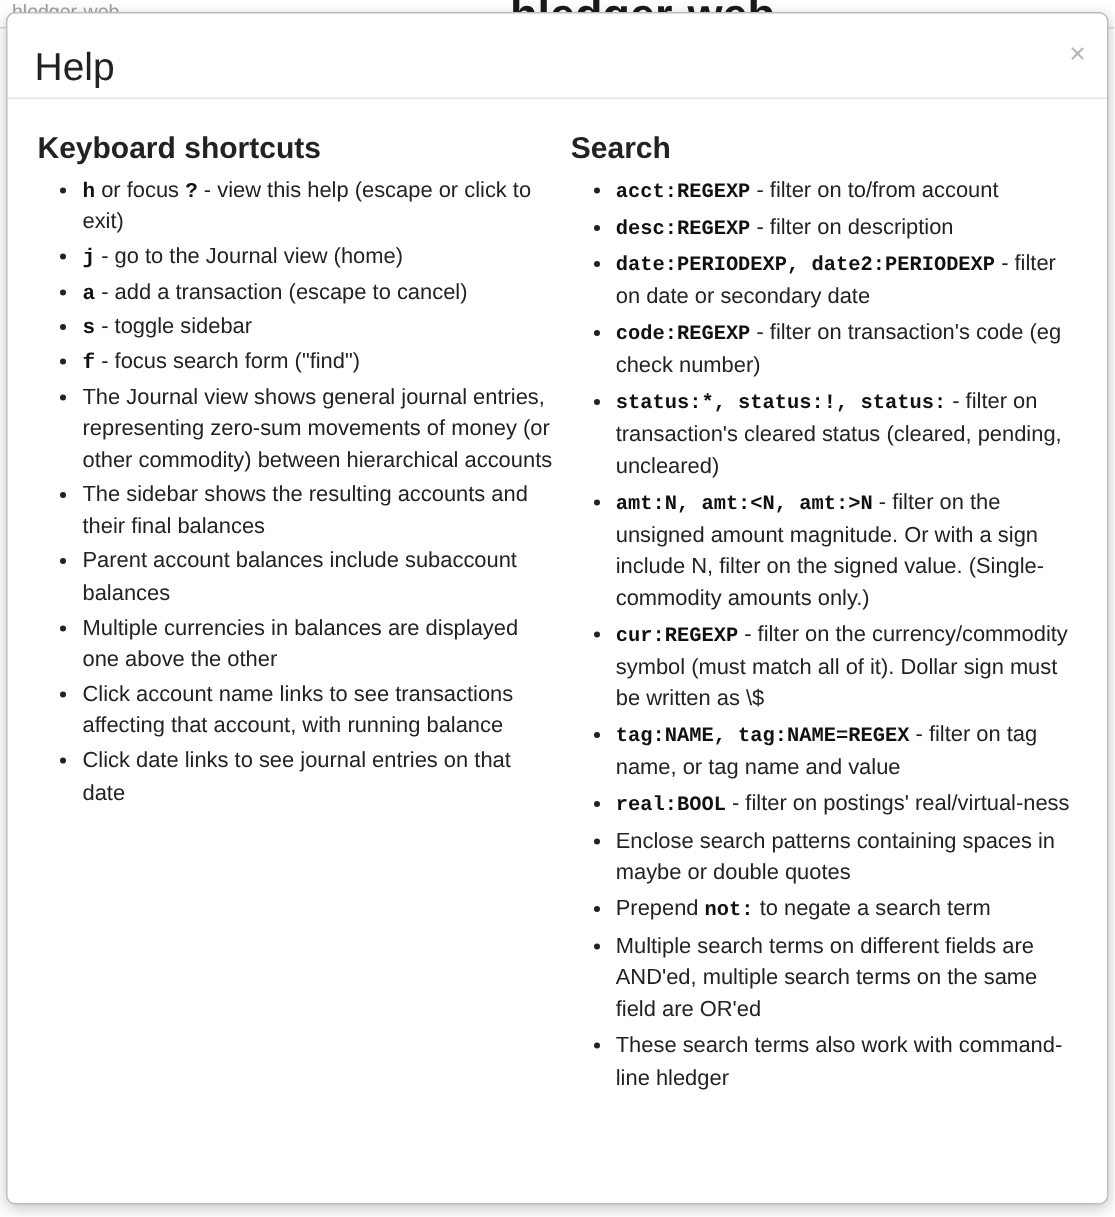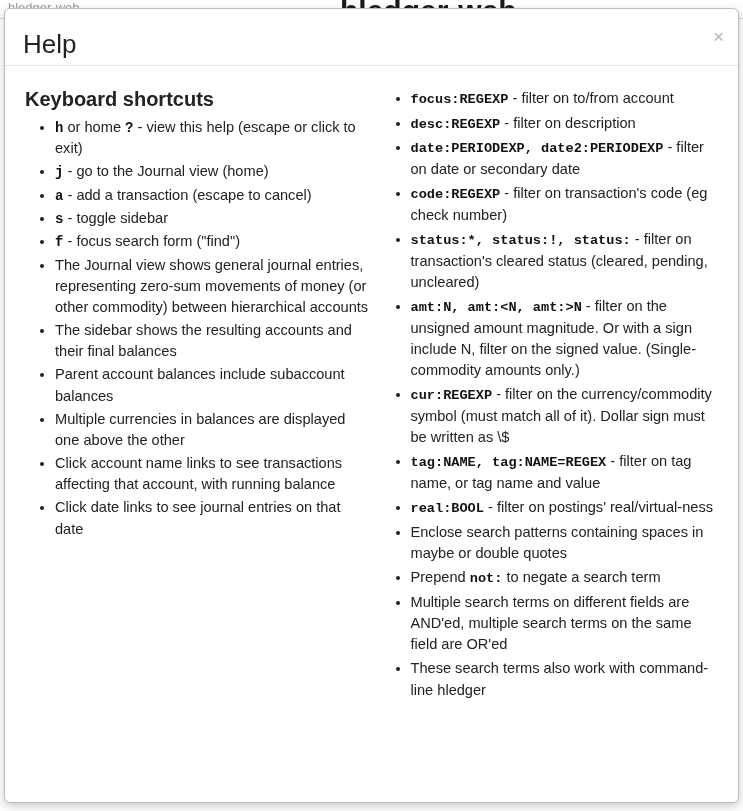--- a/index.html
+++ b/index.html
@@ -149,21 +149,21 @@
       <button class="modal-close">×</button>
     </div>
 
     <div class="modal-body">
 
       <div class="col-left">
 
         <h4 class="section">Keyboard shortcuts</h4>
         <ul class="helplist">
           <li>
-            <span class="kbd">h</span><span> or home </span><span class="kbd">?</span><span> - view this help (escape or click to exit)</span>
+            <span class="kbd">h</span><span> or focus </span><span class="kbd">?</span><span> - view this help (escape or click to exit)</span>
           </li>
           <li>
             <span class="kbd">j</span><span> - go to the Journal view (home)</span>
           </li>
           <li>
             <span class="kbd">a</span><span> - add a transaction (escape to cancel)</span>
           </li>
           <li>
             <span class="kbd">s</span><span> - toggle sidebar</span>
           </li>
@@ -176,22 +176,23 @@
           <li>The Journal view shows general journal entries, representing zero-sum movements of money (or other commodity) between hierarchical accounts</li>
           <li>The sidebar shows the resulting accounts and their final balances</li>
           <li>Parent account balances include subaccount balances</li>
           <li>Multiple currencies in balances are displayed one above the other</li>
           <li>Click account name links to see transactions affecting that account, with running balance</li>
           <li>Click date links to see journal entries on that date</li>
         </ul>
       </div>
 
       <div class="col-right">
+        <h4 class="section">Search</h4>
         <ul class="helplist">
-          <li><code>focus:REGEXP</code><span> - filter on to/from account</span></li>
+          <li><code>acct:REGEXP</code><span> - filter on to/from account</span></li>
           <li><code>desc:REGEXP</code><span> - filter on description</span></li>
           <li><code>date:PERIODEXP, date2:PERIODEXP</code><span> - filter on date or secondary date</span></li>
           <li><code>code:REGEXP</code><span> - filter on transaction's code (eg check number)</span></li>
           <li><code>status:*, status:!, status:</code><span> - filter on transaction's cleared status (cleared, pending, uncleared)</span></li>
           <li><code>amt:N, amt:&lt;N, amt:&gt;N</code><span> - filter on the unsigned amount magnitude. Or with a sign include N, filter on the signed value. (Single-commodity amounts only.)</span></li>
           <li><code>cur:REGEXP</code><span> - filter on the currency/commodity symbol (must match all of it). Dollar sign must be written as \$</span></li>
           <li><code>tag:NAME, tag:NAME=REGEX</code><span> - filter on tag name, or tag name and value</span></li>
           <li><code>real:BOOL</code><span> - filter on postings' real/virtual-ness</span></li>
           <li><span>Enclose search patterns containing spaces in maybe or double quotes</span></li>
           <li><span>Prepend </span><code>not:</code><span> to negate a search term</span></li>

